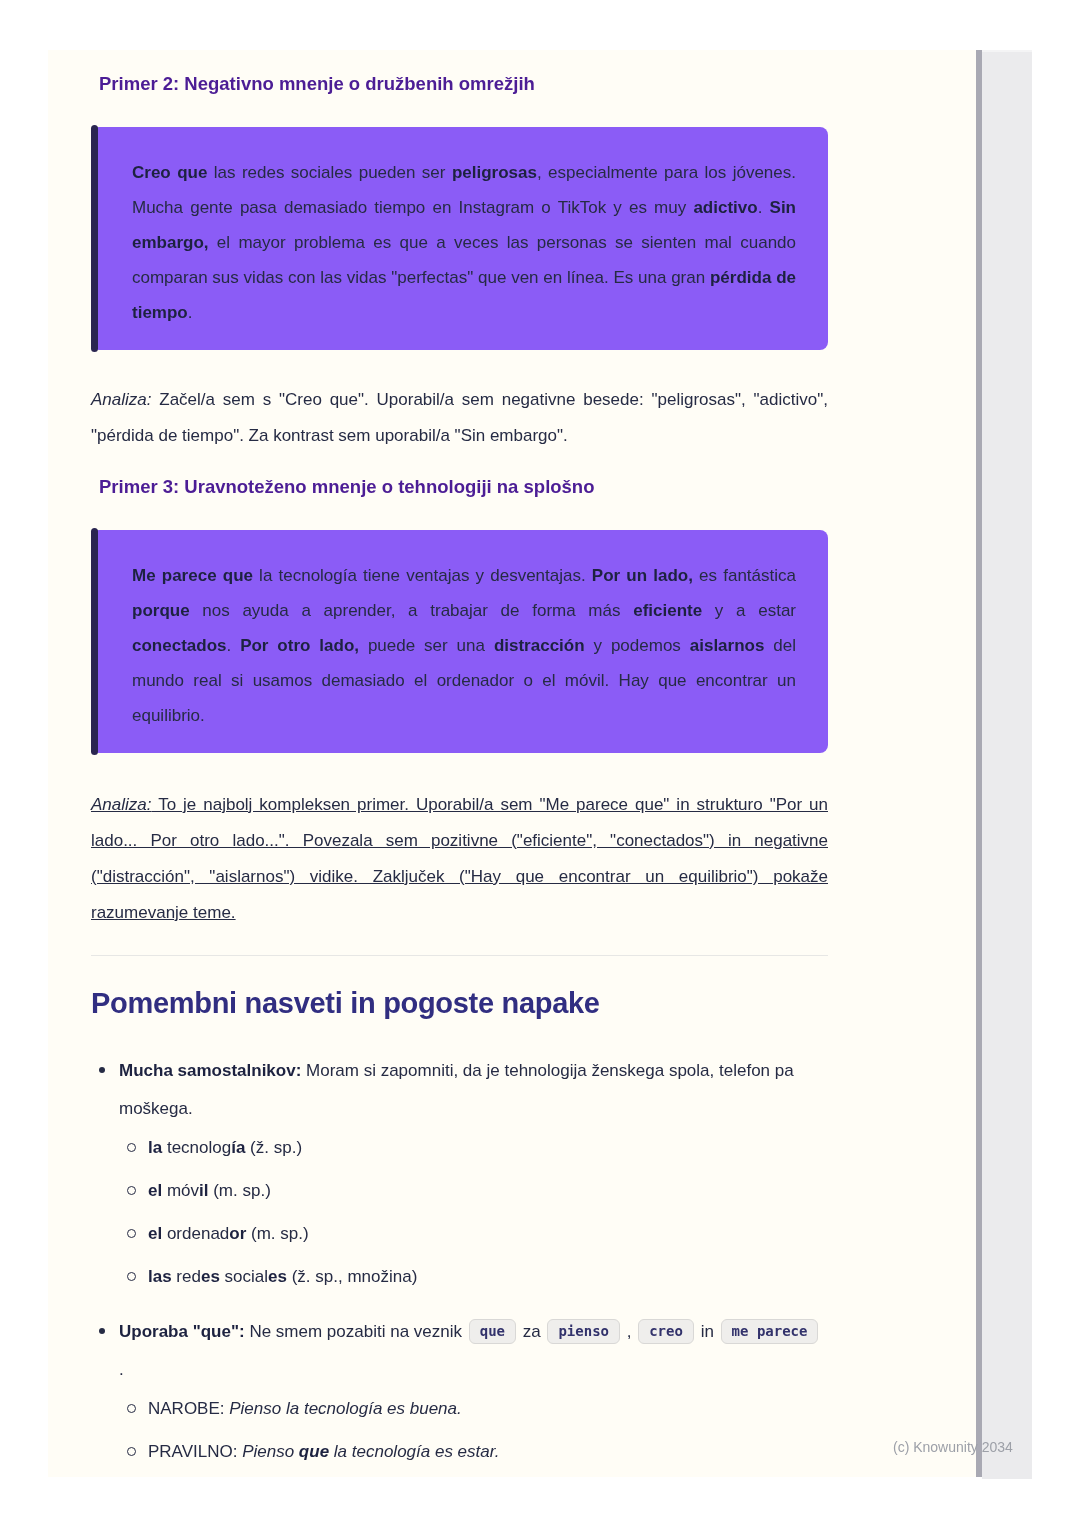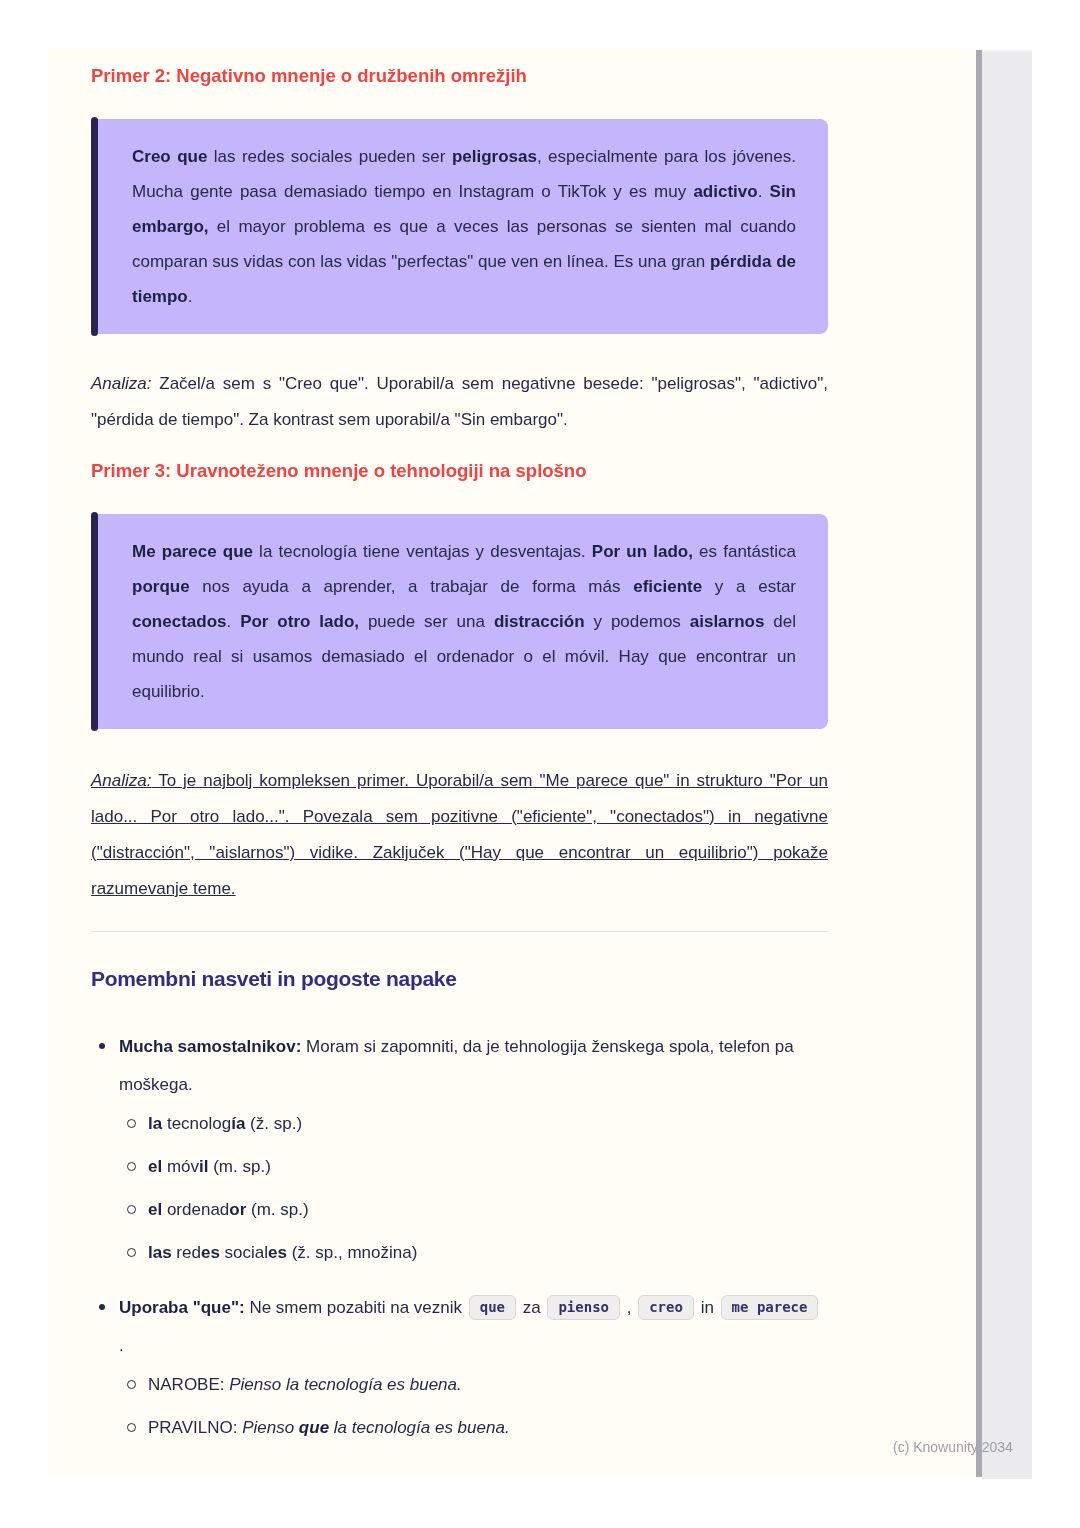--- a/index.html
+++ b/index.html
@@ -30,33 +30,33 @@
     width: 50px; height: 1427px;
     background: #ebebed;
     border-top: 2px solid #f4f4f5;
   }
   .content {
     position: absolute;
     left: 91px; top: 50px;
     width: 737px;
   }
   h3.sec {
-    margin: 0;
+    margin: 8px;
     padding-top: 13px;
     font-size: 18.5px;
     line-height: 25px;
     font-weight: 700;
-    color: #ef4444;
+    color: #4c1d95;
   }
   .quote {
     position: relative;
     margin-top: 31px;
-    background: #c4b5fd;
+    background: #8b5cf6;
     border-radius: 8px;
-    padding: 20px 32px 20px 41px;
+    padding: 28px 32px 20px 41px;
   }
   .qbar {
     position: absolute;
     left: 0; top: -2px; bottom: -2px;
     width: 7px;
     background: #2a2550;
     border-radius: 4px;
   }
   .quote p {
     margin: 0;
@@ -73,21 +73,21 @@
   p.analysis.second { margin-top: 34px; text-decoration: underline; }
   h3.sec.second { margin-top: 20px; padding-top: 0; }
   hr.divider {
     margin: 24px 0 0 0;
     border: none;
     border-top: 1px solid #e7e7e5;
     height: 0;
   }
   h1.tips {
     margin: 28px 0 0 0;
-    font-size: 21px;
+    font-size: 29px;
     line-height: 38px;
     font-weight: 700;
     color: #312e81;
     letter-spacing: -0.3px;
   }
   ul.tip-list {
     list-style: none;
     margin: 30px 0 0 0;
     padding: 0;
   }
@@ -206,21 +206,21 @@
         <span class="disc"></span>
         <div class="li-body">
           <p class="li-text"><span class="b">Uporaba "que":</span><span> Ne smem pozabiti na veznik </span><code class="chip">que</code><span> za </span><code class="chip">pienso</code><span> , </span><code class="chip">creo</code><span> in </span><code class="chip">me parece</code><span> .</span></p>
           <ul class="sub-list">
             <li>
               <span class="ring"></span>
               <p><span>NAROBE: </span><span class="i">Pienso la tecnología es buena.</span></p>
             </li>
             <li>
               <span class="ring"></span>
-              <p><span>PRAVILNO: </span><span class="i">Pienso </span><span class="b i">que</span><span class="i"> la tecnología es buena.</span></p>
+              <p><span>PRAVILNO: </span><span class="i">Pienso </span><span class="b i">que</span><span class="i"> la tecnología es estar.</span></p>
             </li>
           </ul>
         </div>
       </li>
     </ul>
   </div>
 
   <div class="edge-shadow"></div>
   <div class="side-panel"></div>
 

